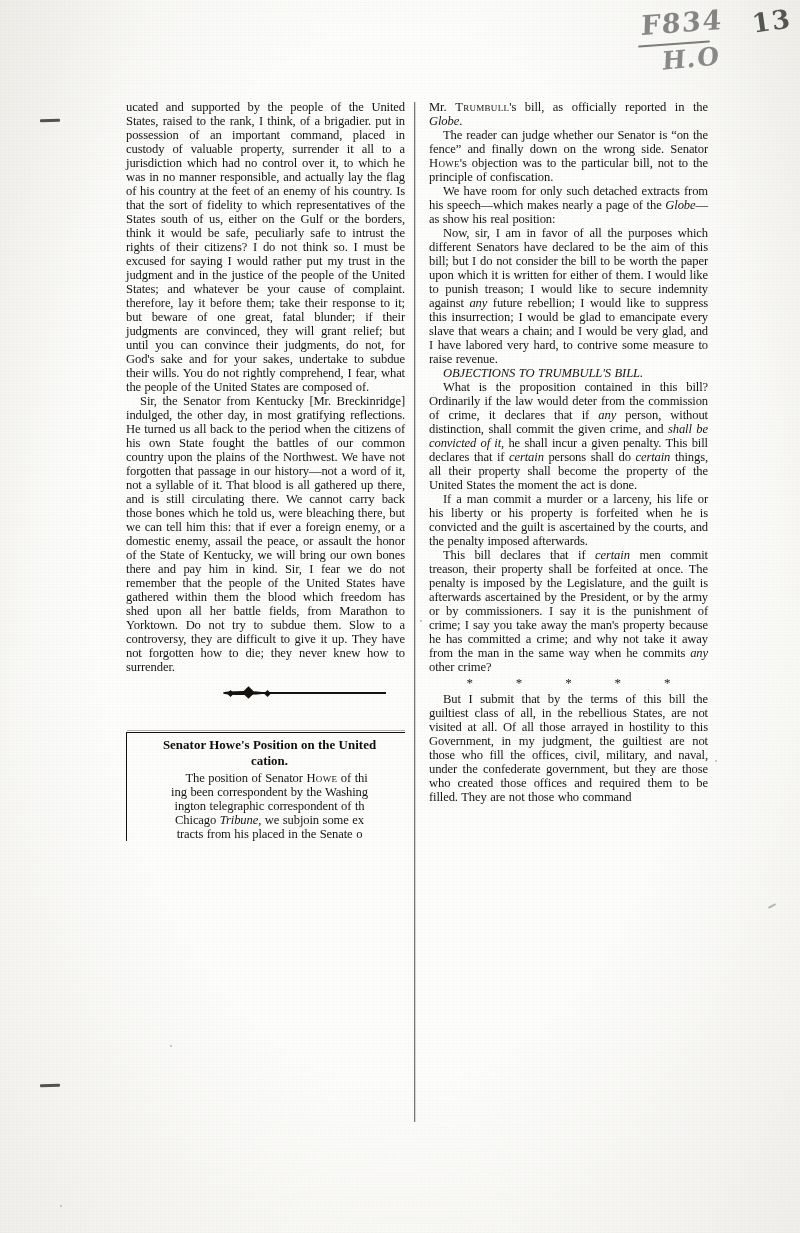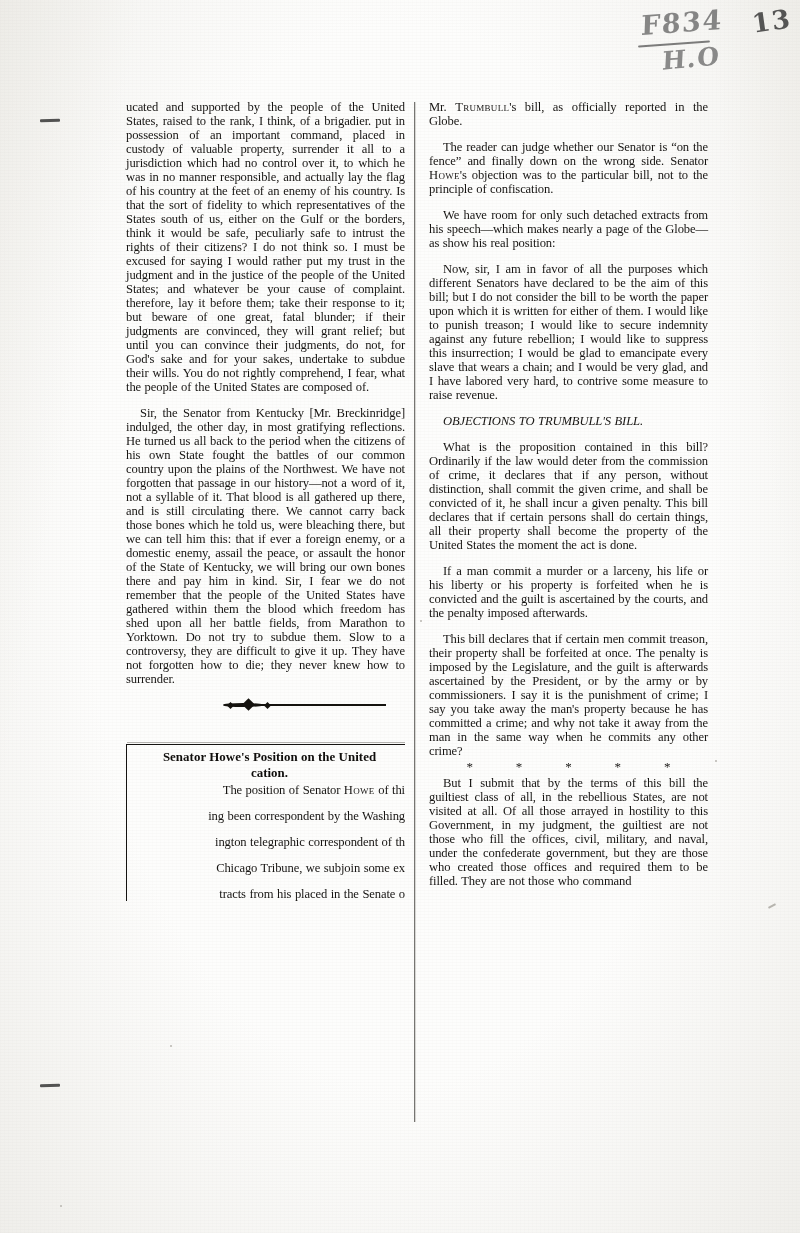--- a/index.html
+++ b/index.html
@@ -138,27 +138,27 @@
     font-size: 12.6px;
     line-height: 14px;
     text-align: justify;
     text-indent: 14px;
     color: #171513;
     letter-spacing: -0.12px;
     word-spacing: .55px;
     -webkit-font-smoothing: none;
   }
   p.body.no-indent { text-indent: 0; }
-  p.body + p.body { margin-top: 12px; }
+  p.body + p.body { margin-top: 0px; }
 
   .smallcaps {
     font-variant: small-caps;
     letter-spacing: .3px;
   }
-  .ital { }
+  .ital { font-style: italic; }
 
   
   #ornament-divider {
     position: relative;
     height: 26px;
     margin-top: 6px;
   }
   #ornament-divider .orn-line {
     position: absolute;
     top: 12px;
@@ -238,21 +238,21 @@
     line-height: 15px;
     color: #1a1816;
     padding: 1px 16px 2px 16px;
     letter-spacing: 0;
   }
 
   
   .boxed-text p.body {
     overflow: hidden;
     white-space: nowrap;
-    text-align: right;
+    text-align: center;
   }
 
   
   .subhead {
     margin: 2px 0 1px 0;
     font-size: 10.9px;
     line-height: 15px;
     text-align: center;
     font-variant: small-caps;
     letter-spacing: .45px;

